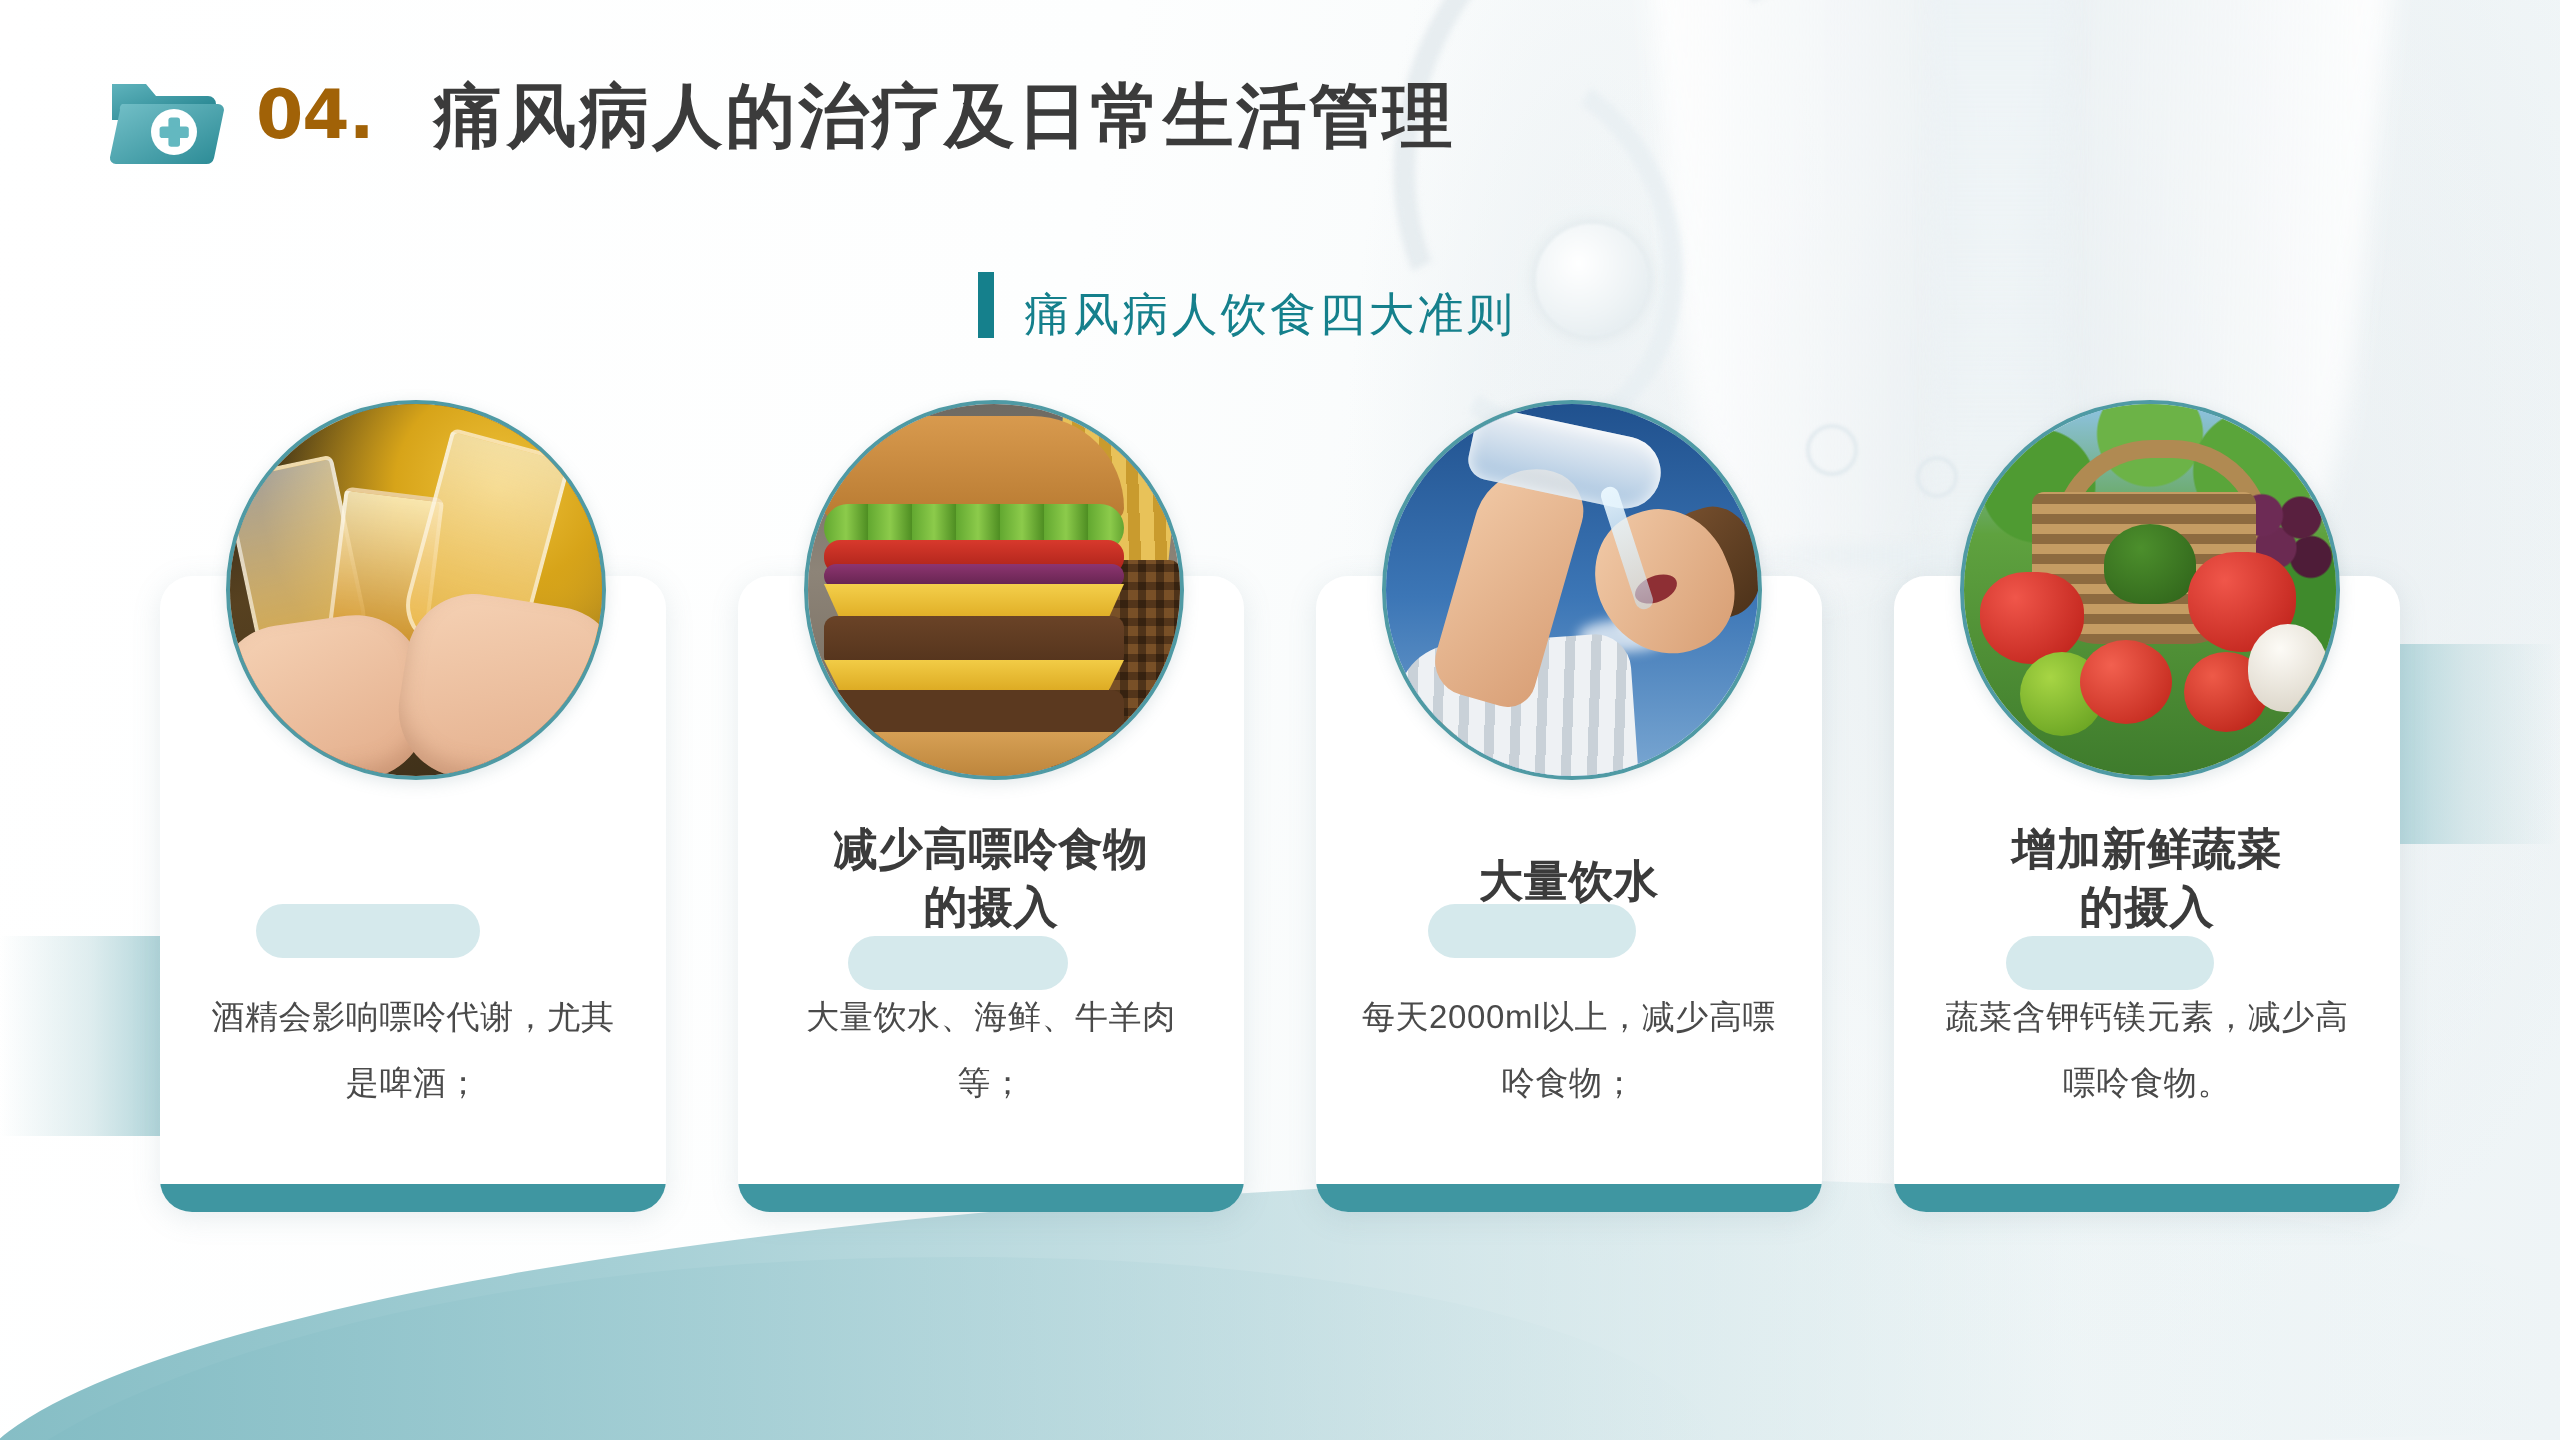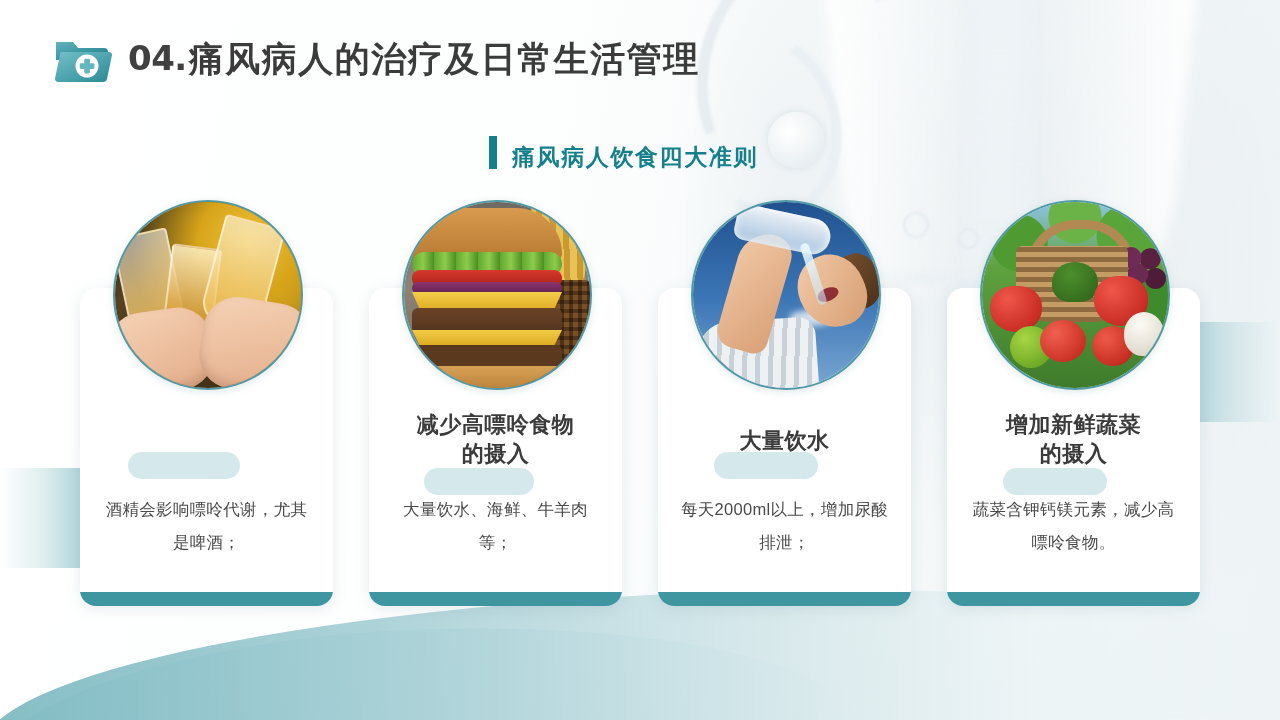--- a/index.html
+++ b/index.html
@@ -140,24 +140,24 @@
   .folder-icon {
     width: 62px; height: 56px;
     position: relative;
     margin-right: 14px;
     flex: none;
   }
   .folder-icon svg { display: block; }
   .num {
     font-size: 34px;
     font-weight: bold;
-    color: #404040;
+    color: #a16207;
     letter-spacing: -0.5px;
     line-height: 1;
-    margin-right: 2px;
+    margin-right: 30px;
     font-family: "DejaVu Sans", sans-serif;
   }
   .main-title {
     font-size: 35px;
     font-weight: bold;
     color: #3b3b3b;
     letter-spacing: 1.5px;
     line-height: 1;
     white-space: nowrap;
   }
@@ -170,21 +170,21 @@
     align-items: center;
     gap: 15px;
   }
   .subtitle-bar {
     width: 8px; height: 33px;
     background: #15808c;
     flex: none;
   }
   .subtitle-text {
     font-size: 23px;
-    font-weight: bold;
+    font-weight: normal;
     color: #15808c;
     letter-spacing: 1.6px;
     white-space: nowrap;
     margin-top: 11px;
   }
 
   
   .cards {
     position: absolute;
     left: 0; top: 0;
@@ -533,21 +533,21 @@
       <div class="title-pill" style="left:55px; top:180px; width:110px;"></div>
       <div class="card-title two-line" style="white-space:pre-line;">减少高嘌呤食物
 的摄入</div>
       <div class="card-body">大量饮水、海鲜、牛羊肉等；</div>
       <div class="card-foot"></div>
     </div>
 
     <div class="card c3">
       <div class="title-pill" style="left:56px; top:164px; width:104px;"></div>
       <div class="card-title one-line">大量饮水</div>
-      <div class="card-body">每天2000ml以上，增加尿酸排泄；</div>
+      <div class="card-body">每天2000ml以上，减少高嘌呤食物；</div>
       <div class="card-foot"></div>
     </div>
 
     <div class="card c4">
       <div class="title-pill" style="left:56px; top:180px; width:104px;"></div>
       <div class="card-title two-line" style="white-space:pre-line;">增加新鲜蔬菜
 的摄入</div>
       <div class="card-body">蔬菜含钾钙镁元素，减少高嘌呤食物。</div>
       <div class="card-foot"></div>
     </div>

